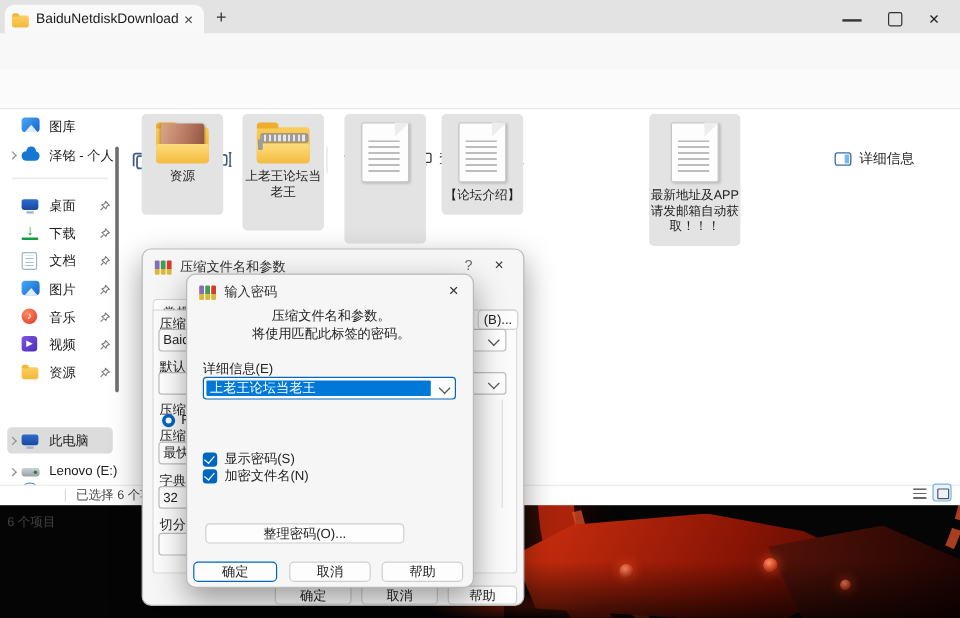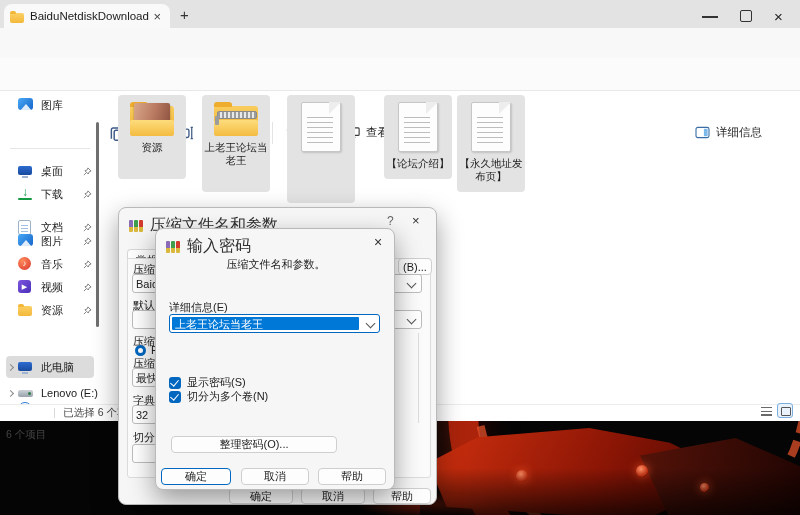--- a/index.html
+++ b/index.html
@@ -107,21 +107,21 @@
   .statusbar{left:0;top:404px;width:800px;height:16px;background:#fff;border-top:1px solid #ececec;display:flex;align-items:center;font-size:10.5px;color:#444;}
   .st-sep{width:1px;height:10px;background:#d9d9d9;margin:0 8px;}
   .view-list{position:absolute;left:761px;top:407px;width:11px;height:9px;
     background:repeating-linear-gradient(#6a6a6a 0 1.4px,transparent 1.4px 3.6px);}
   .view-thumb{position:absolute;left:777px;top:403px;width:16px;height:15px;border:1px solid #79aede;background:#eaf3fb;border-radius:3px;box-sizing:border-box;}
   .view-thumb::after{content:"";position:absolute;left:3px;top:3px;width:8px;height:7px;border:1.3px solid #555;border-radius:1px;}
   
   .dialog{background:#f7f6f6;border:1px solid #b9b9b9;border-radius:8px;box-shadow:0 10px 26px rgba(0,0,0,.38);box-sizing:border-box;}
   #rardlg{left:118px;top:207px;width:319px;height:298px;z-index:2;}
   #pwddlg{left:155px;top:228px;width:240px;height:262px;z-index:3;}
-  .dtitle{font-size:16px;color:#2f2f2f;white-space:nowrap;}
+  .dtitle{font-size:11px;color:#2f2f2f;white-space:nowrap;}
   .rarico{width:14px;height:12px;display:flex;gap:1px;}
   .rarico span{flex:1;border-radius:1px;}
   .rarico .b1{background:linear-gradient(#8a6bb8 60%,#d9b83c 60%);}
   .rarico .b2{background:linear-gradient(#3f9e4d 60%,#d9b83c 60%);}
   .rarico .b3{background:linear-gradient(#d23b2e 60%,#d9b83c 60%);}
   .dx{font-size:13px;color:#333;line-height:1;}
   .fieldlbl{font-size:11px;color:#222;white-space:nowrap;}
   .field{background:#fff;border:1px solid #bdbdbd;border-radius:3px;box-sizing:border-box;}
   .chev{width:6px;height:6px;border-right:1.3px solid #555;border-bottom:1.3px solid #555;transform:rotate(45deg);}
   .btn{background:#fdfdfd;border:1px solid #cfcfcf;border-radius:4px;font-size:11px;color:#1d1d1d;
@@ -252,40 +252,47 @@
       </div>
     </div>
 
     <div class="abs sidebar">
       <div class="abs sbitem" style="top:2px;">
         <div class="ic16">
             <div class="ic-pic"></div>
           </div>
         <span class="sblabel">图库</span>
       </div>
+      <div class="abs sbitem" style="top:26px;">
+        <div class="sb-chev"></div>
+        <div class="ic16">
+            <div class="ic-cloud"></div>
+          </div>
+        <span class="sblabel">泽铭 - 个人</span>
+      </div>
       <div class="abs sb-sep"></div>
       <div class="abs sbitem" style="top:68px;">
         <div class="ic16">
             <div class="ic-mon"></div>
           </div>
         <span class="sblabel">桌面</span>
         <svg class="pin" viewBox="0 0 10 10">
             <path d="M5.5 1 9 4.5 7 5.2 5.8 7.8 2.2 4.2 4.8 3zM3.5 6.5 1 9" stroke="#777" stroke-width="1" fill="none"></path>
           </svg>
       </div>
       <div class="abs sbitem" style="top:91px;">
         <div class="ic16">
             <div class="ic-dl">↓</div>
           </div>
         <span class="sblabel">下载</span>
         <svg class="pin" viewBox="0 0 10 10">
             <path d="M5.5 1 9 4.5 7 5.2 5.8 7.8 2.2 4.2 4.8 3zM3.5 6.5 1 9" stroke="#777" stroke-width="1" fill="none"></path>
           </svg>
       </div>
-      <div class="abs sbitem" style="top:124px;">
+      <div class="abs sbitem" style="top:114px;">
         <div class="ic16">
             <div class="ic-doc"></div>
           </div>
         <span class="sblabel">文档</span>
         <svg class="pin" viewBox="0 0 10 10">
             <path d="M5.5 1 9 4.5 7 5.2 5.8 7.8 2.2 4.2 4.8 3zM3.5 6.5 1 9" stroke="#777" stroke-width="1" fill="none"></path>
           </svg>
       </div>
       <div class="abs sbitem" style="top:138px;">
         <div class="ic16">
@@ -361,31 +368,31 @@
           <div class="flip"></div>
           <div class="zipper"></div>
       </div>
       <div class="tlabel">上老王论坛当老王</div>
     </div>
     <div class="abs tile" style="left:287px;height:108px;">
       <div class="doc">
           <div class="dl"></div>
         </div>
     </div>
-    <div class="abs tile" style="left:384px;height:84px;">
+    <div class="abs tile" style="left:368px;height:84px;">
       <div class="doc">
           <div class="dl"></div>
         </div>
       <div class="tlabel">【论坛介绍】</div>
     </div>
-    <div class="abs tile" style="left:457px;height:97px;">
+    <div class="abs tile" style="left:541px;width:76px;height:110px;">
       <div class="doc">
           <div class="dl"></div>
         </div>
-      <div class="tlabel">【永久地址发布页】</div>
+      <div class="tlabel">最新地址及APP请发邮箱自动获取！！！</div>
     </div>
 
     <div class="abs statusbar">
       <span style="margin-left:6px;margin-top:43px;">6 个项目</span>
       <div class="st-sep"></div>
       <span>已选择 6 个项目</span>
     </div>
     <div class="view-list"></div>
     <div class="view-thumb"></div>
   </div>
@@ -440,33 +447,34 @@
       <div class="rarico">
           <span class="b1"></span>
           <span class="b2"></span>
           <span class="b3"></span>
         </div>
       <span class="dtitle">输入密码</span>
     </div>
     <span class="abs dx" style="left:218px;top:6px;font-size:14px;">×</span>
     <div class="abs info" style="left:10px;top:28px;width:220px;">
       <div>压缩文件名和参数。</div>
+      <div>将使用匹配此标签的密码。</div>
     </div>
     <span class="abs fieldlbl" style="left:13px;top:71px;">详细信息(E)</span>
     <div class="abs field" style="left:13px;top:85px;width:211px;height:19px;border:1.4px solid #0067c0;">
       <span class="combo-sel">上老王论坛当老王</span>
       <div class="chev" style="position:absolute;right:5px;top:5px;"></div>
     </div>
     <div class="abs" style="left:13px;top:146px;display:flex;align-items:center;gap:6px;">
       <div class="cb"></div>
       <span class="fieldlbl">显示密码(S)</span>
     </div>
     <div class="abs" style="left:13px;top:160px;display:flex;align-items:center;gap:6px;">
       <div class="cb"></div>
-      <span class="fieldlbl">切分为多个卷(N)</span>
+      <span class="fieldlbl">加密文件名(N)</span>
     </div>
     <div class="abs btn" style="left:15px;top:207px;width:166px;height:17px;">整理密码(O)...</div>
     <div class="abs btn def" style="left:5px;top:239px;width:70px;height:17px;">确定</div>
     <div class="abs btn" style="left:85px;top:239px;width:68px;height:17px;">取消</div>
     <div class="abs btn" style="left:162px;top:239px;width:68px;height:17px;">帮助</div>
   </div>
 
 </div>
 
 </body></html>

